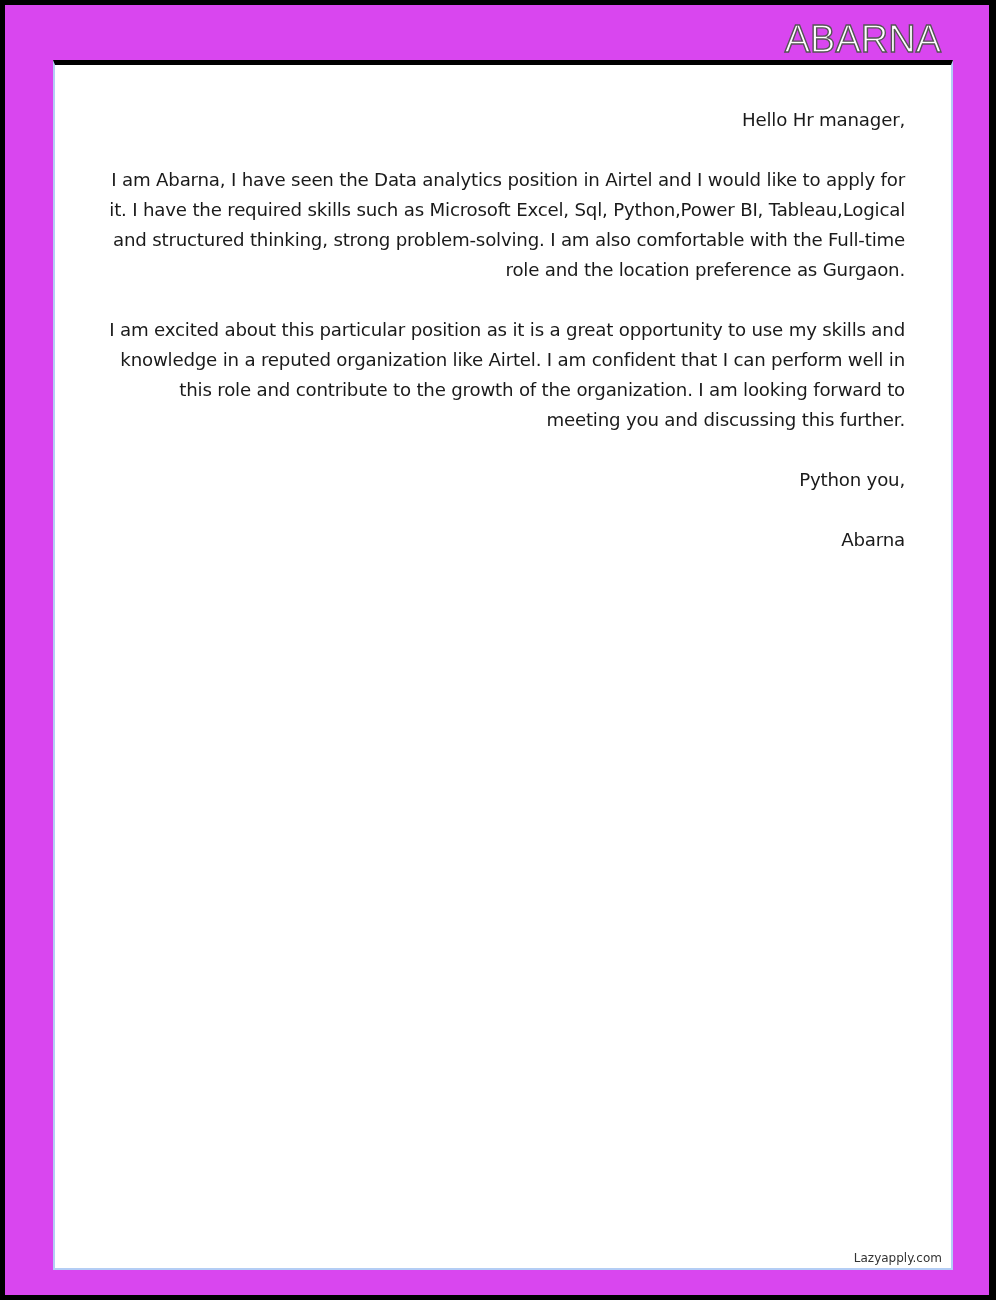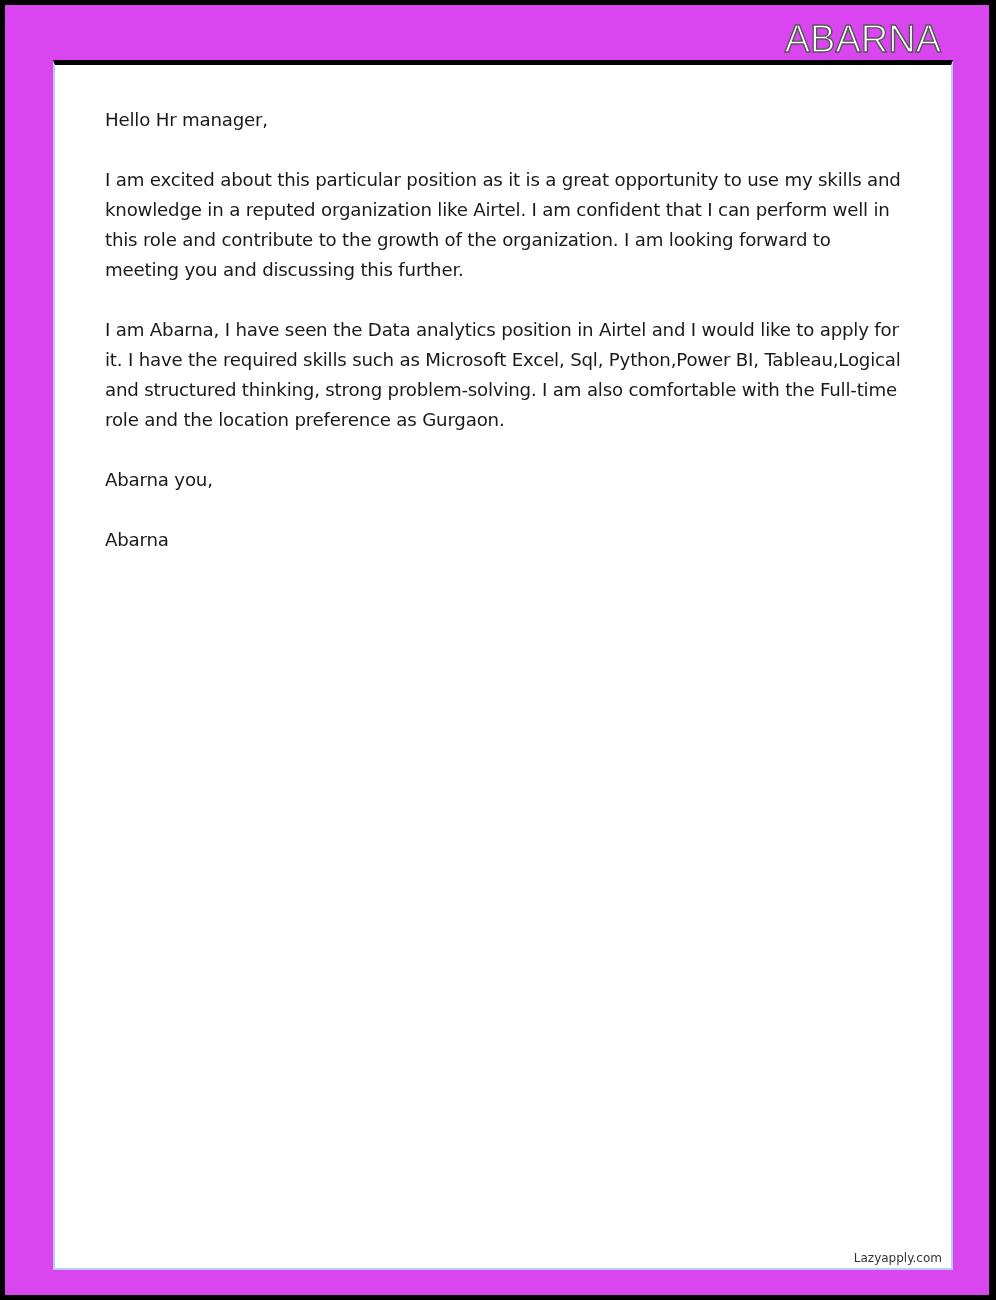--- a/index.html
+++ b/index.html
@@ -43,40 +43,40 @@
     .letter {
       position: absolute;
       left: 50px; top: 40px;
       width: 800px;
       font-family: "DejaVu Sans", sans-serif;
       font-size: 18.2px;
       line-height: 30px;
       color: #1a1a1a;
       letter-spacing: -0.2px;
     }
-    .letter p { margin: 0 0 30px 0; }
+    .letter p { margin: 0 0 30px 0; text-align: right; }
     .letter p.sig { margin: 0 0 10px 0; }
     .letter p.date { margin: 0; color: #2a8ae6; }
     .footer-brand {
       position: absolute;
       right: 9px; bottom: 3px;
       font-family: "DejaVu Sans", sans-serif;
       font-size: 12px;
       color: #333;
     }
   </style>
 </head>
 <body>
 
 <div class="frame">
   <div class="name-title">ABARNA</div>
 
   <div class="page">
     <div class="letter">
       <p>Hello Hr manager,</p>
+      <p>I am Abarna, I have seen the Data analytics position in Airtel and I would like to apply for it. I have the required skills such as Microsoft Excel, Sql, Python,Power BI, Tableau,Logical and structured thinking, strong problem-solving. I am also comfortable with the Full-time role and the location preference as Gurgaon.</p>
       <p>I am excited about this particular position as it is a great opportunity to use my skills and knowledge in a reputed organization like Airtel. I am confident that I can perform well in this role and contribute to the growth of the organization. I am looking forward to meeting you and discussing this further.</p>
-      <p>I am Abarna, I have seen the Data analytics position in Airtel and I would like to apply for it. I have the required skills such as Microsoft Excel, Sql, Python,Power BI, Tableau,Logical and structured thinking, strong problem-solving. I am also comfortable with the Full-time role and the location preference as Gurgaon.</p>
-      <p>Abarna you,</p>
+      <p>Python you,</p>
       <p class="sig">Abarna</p>
     </div>
     <div class="footer-brand">Lazyapply.com</div>
   </div>
 </div>
 
 </body></html>

